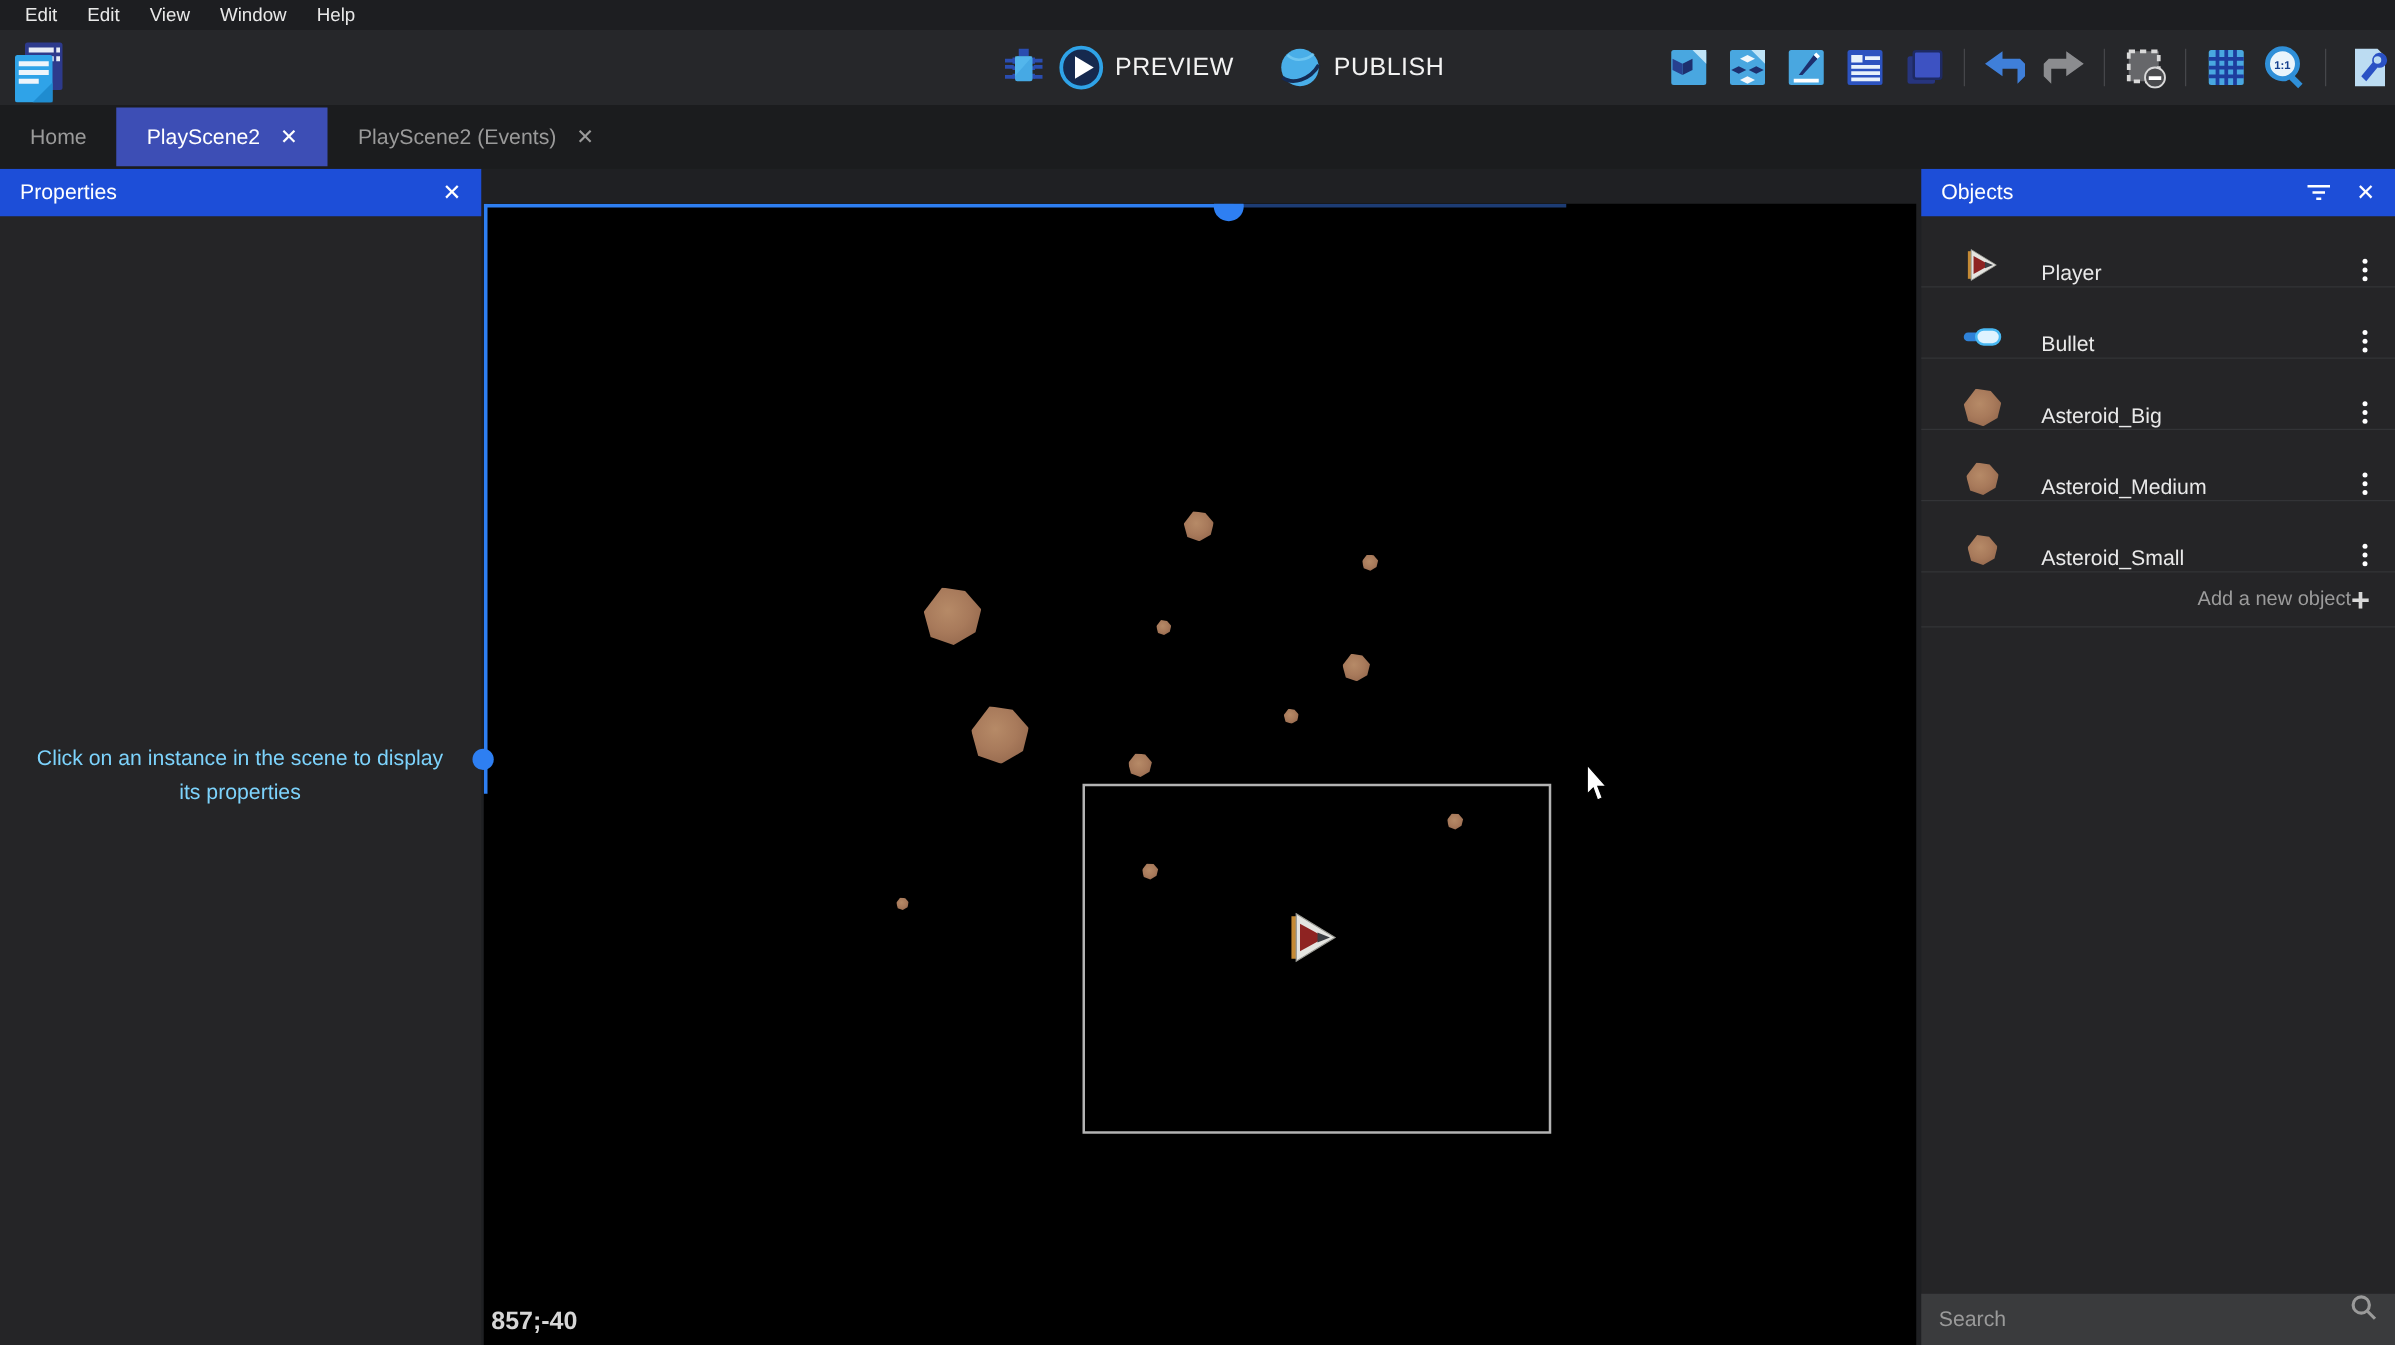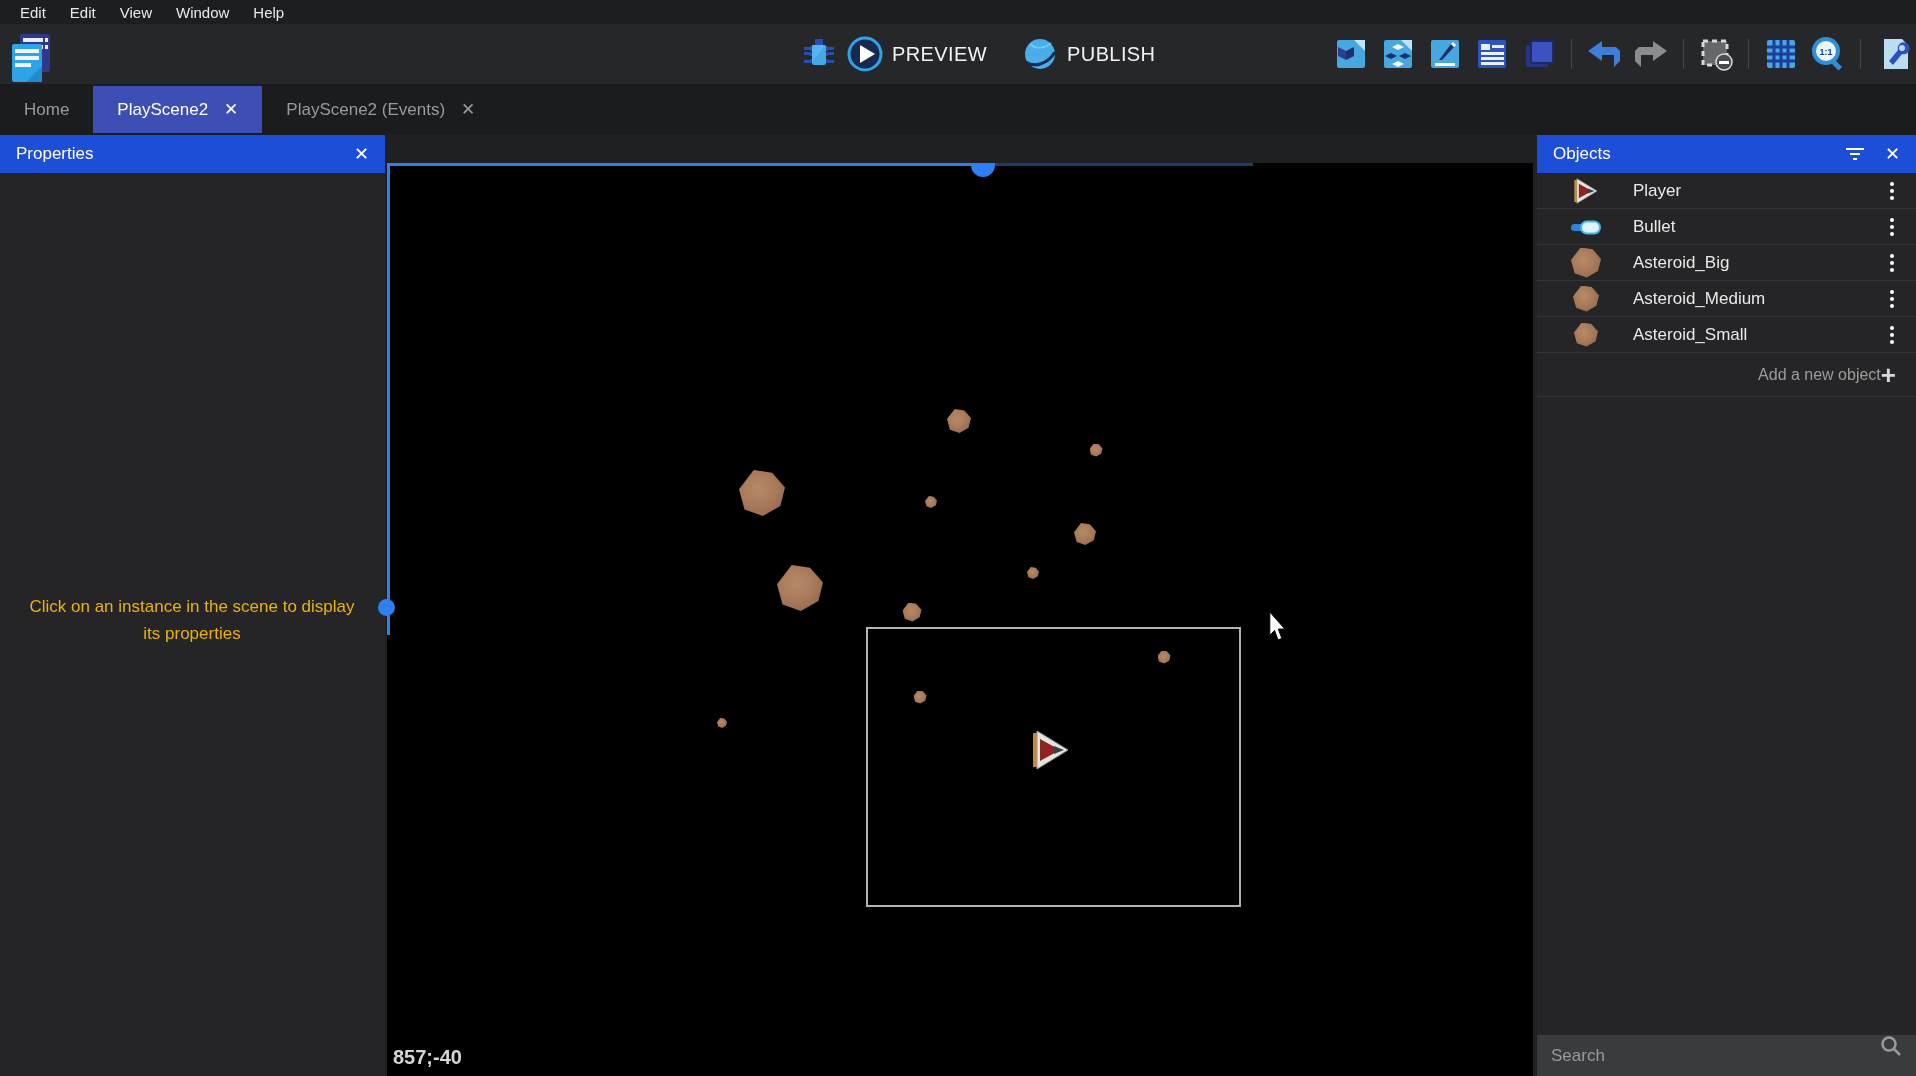--- a/index.html
+++ b/index.html
@@ -28,26 +28,26 @@
     color:#9a9a9a; font-size:17px; cursor:default; }
   .tab.active { background:#3d4eb5; color:#ffffff; }
   .tab-close { font-size:17px; line-height:1; color:inherit; }
   
   .panel-header { height:38px; background:#1d4ed8; display:flex; align-items:center;
     padding:0 16px; color:#fff; font-size:17px; }
   .panel-header .spacer { flex:1; }
   .hdr-btn { color:#fff; font-size:18px; margin-left:20px; display:flex; align-items:center; }
   .panel-left { position:absolute; left:0; top:135px; width:385px; bottom:0; background:#252527; z-index:20; }
   .props-hint { position:absolute; left:24px; top:458px; width:336px; text-align:center;
-    color:#eab308; font-size:17px; line-height:27px; }
+    color:#7dd3fc; font-size:17px; line-height:27px; }
   .panel-right { position:absolute; left:1537px; top:135px; width:379px; bottom:0; background:#252527; z-index:20; }
   .filter-icon { display:inline-block; width:20px; }
   .filter-icon i { display:block; background:#fff; height:2px; margin:3px auto; }
   .filter-icon i:nth-child(1){ width:18px; } .filter-icon i:nth-child(2){ width:10px; } .filter-icon i:nth-child(3){ width:4px; }
-  .object-row { height:36px; display:flex; align-items:center; padding:0 14px;
+  .object-row { height:57px; display:flex; align-items:flex-end; padding:0 14px;
     border-bottom:1px solid #333437; }
   .object-icon { width:34px; height:34px; display:flex; align-items:center; justify-content:center; margin-left:18px; }
   .object-label { color:#e9e9e9; font-size:17px; margin-left:30px; }
   .row-menu { margin-left:auto; display:flex; flex-direction:column; gap:3px; padding:4px 8px; }
   .row-menu i { width:4px; height:4px; border-radius:50%; background:#fff; }
   .add-row { height:44px; display:flex; align-items:center; padding:0 14px; border-bottom:1px solid #333437; }
   .add-label { flex:1; text-align:right; color:#9c9c9c; font-size:16px; }
   .add-plus { color:#d8d8d8; font-size:26px; font-weight:bold; line-height:1; padding-right:6px; }
   .search-bar { position:absolute; left:0; right:0; bottom:0; height:41px; background:#3a3b3d;
     display:flex; padding:0 14px; }

